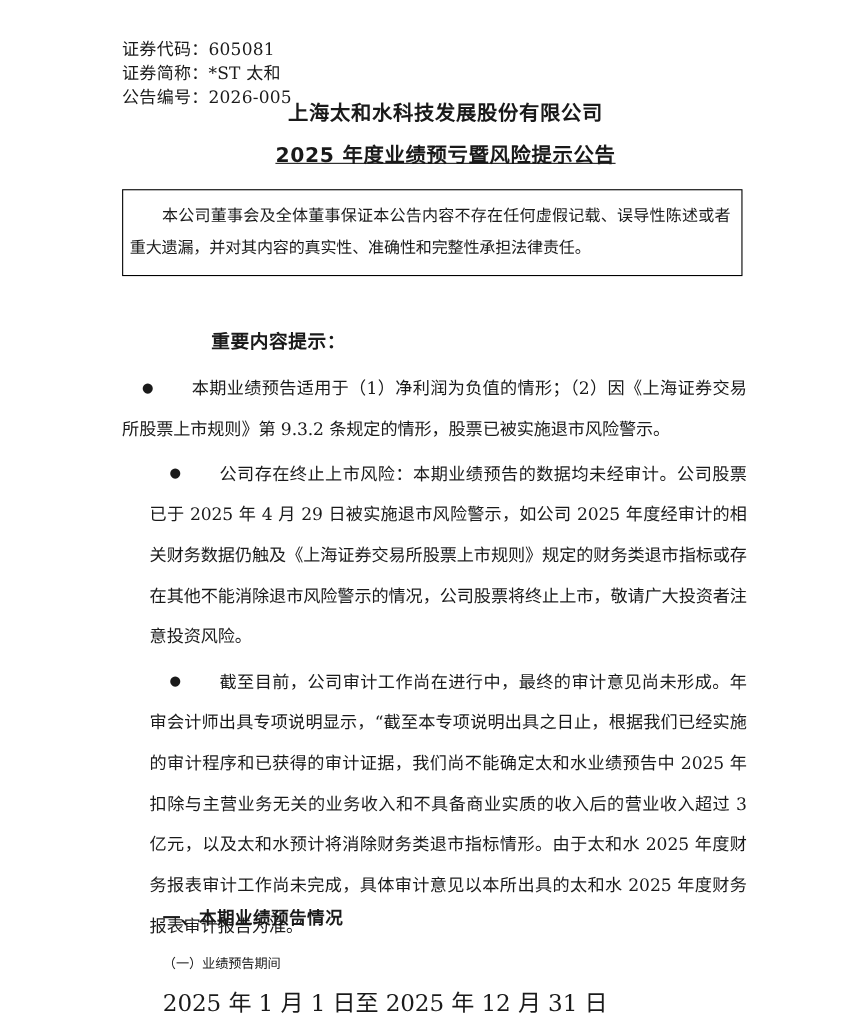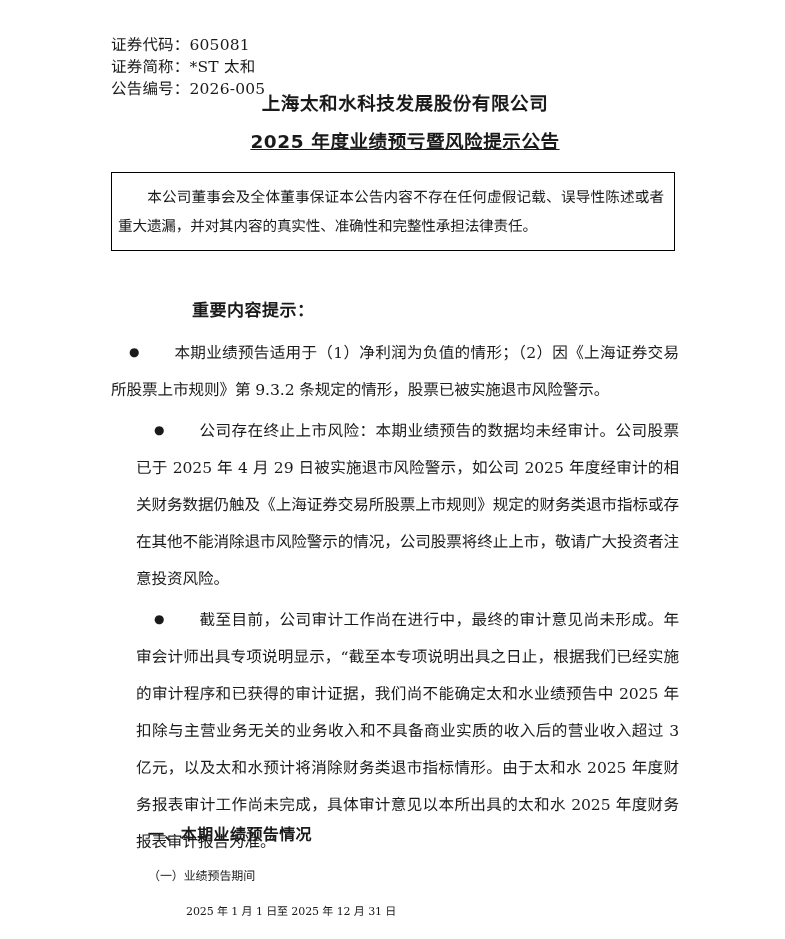--- a/index.html
+++ b/index.html
@@ -150,25 +150,24 @@
   .sub-heading {
     font-size: 12px;
     line-height: 37px;
     margin-top: 8px;
     letter-spacing: -0.1px;
   }
   .period-line {
     position: absolute;
     top: 896px;
     left: 148px;
-    font-size: 11px;
+    font-size: 21px;
     line-height: 32px;
     letter-spacing: -0.1px;
     white-space: nowrap;
-    margin-left: 38px;
   }
 </style>
 </head>
 <body>
 
 <div class="page">
 
   <div class="doc-header">
     <span class="hdr-cell">证券代码：605081</span>
     <span class="hdr-cell">证券简称：*ST 太和</span>

